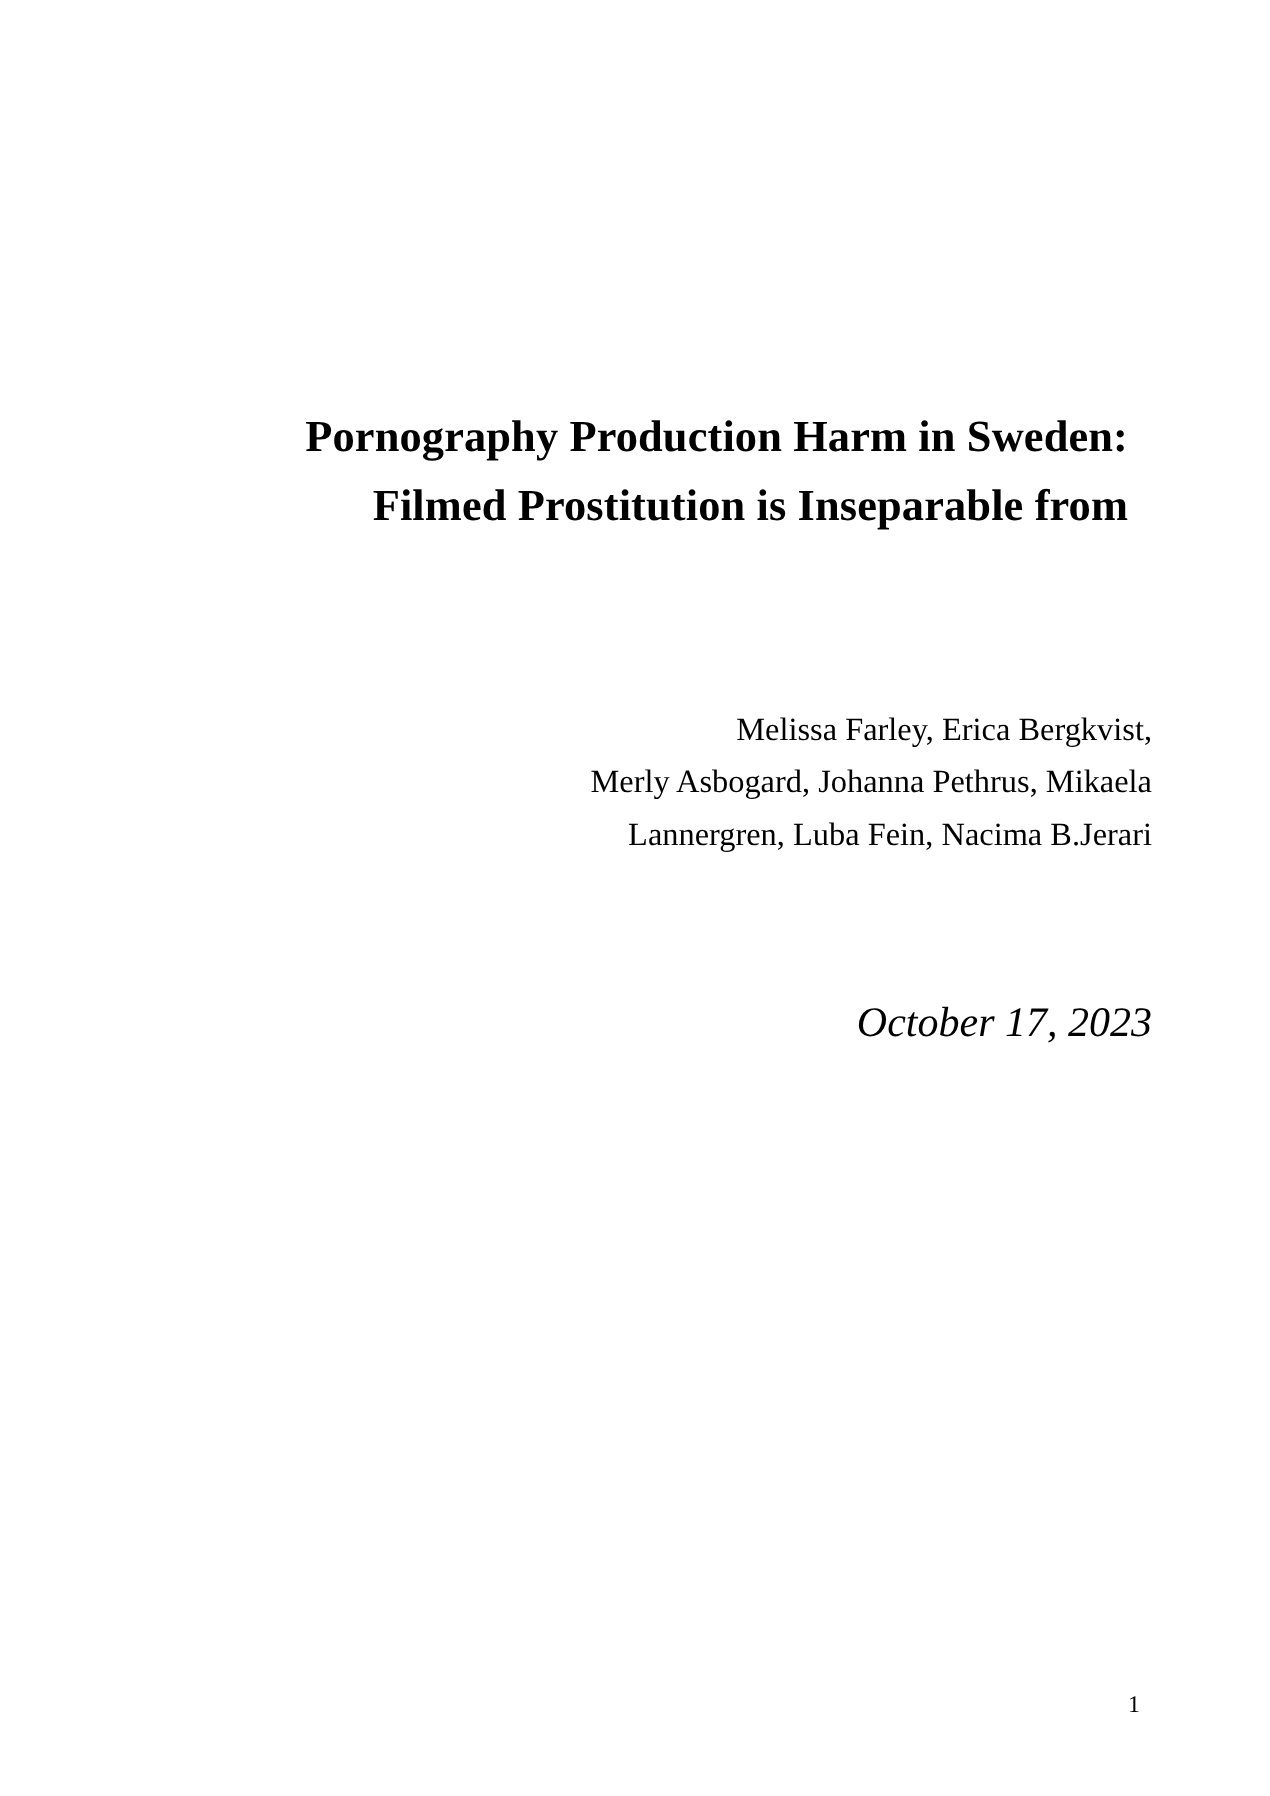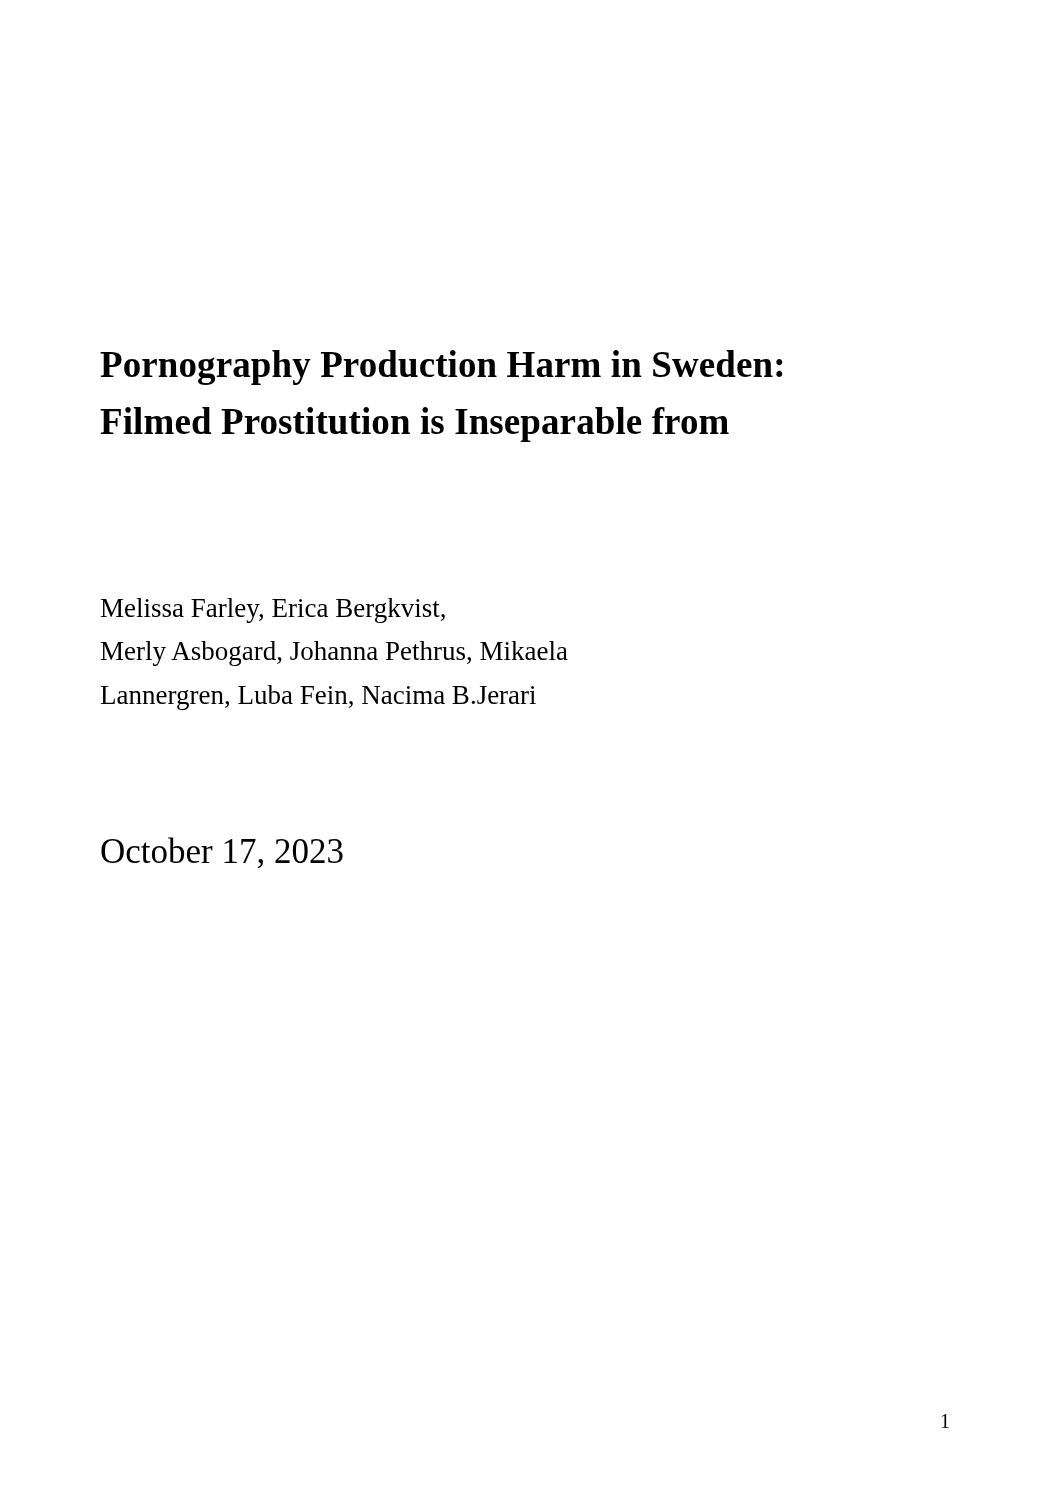--- a/index.html
+++ b/index.html
@@ -9,20 +9,21 @@
   }
   .page {
     position: relative;
     width: 1058px;
     height: 1497px;
     background: #ffffff;
     margin: 0 auto;
     overflow: hidden;
     font-family: "Liberation Serif", "DejaVu Serif", serif;
     color: #000000;
+    text-align: right;
   }
   .content {
     position: absolute;
     left: 100px;
     top: 336px;
     width: 860px;
   }
   .doc-title {
     font-size: 37px;
     font-weight: bold;
@@ -41,20 +42,21 @@
     font-weight: normal;
   }
   .authors .line {
     display: block;
   }
   .meta {
     margin-top: 106px;
     font-size: 35px;
     line-height: 1.62;
     font-weight: normal;
+    font-style: italic;
   }
   .meta .line {
     display: block;
   }
   .page-number {
     position: absolute;
     right: 108px;
     bottom: 66px;
     font-size: 20px;
     line-height: 1;

